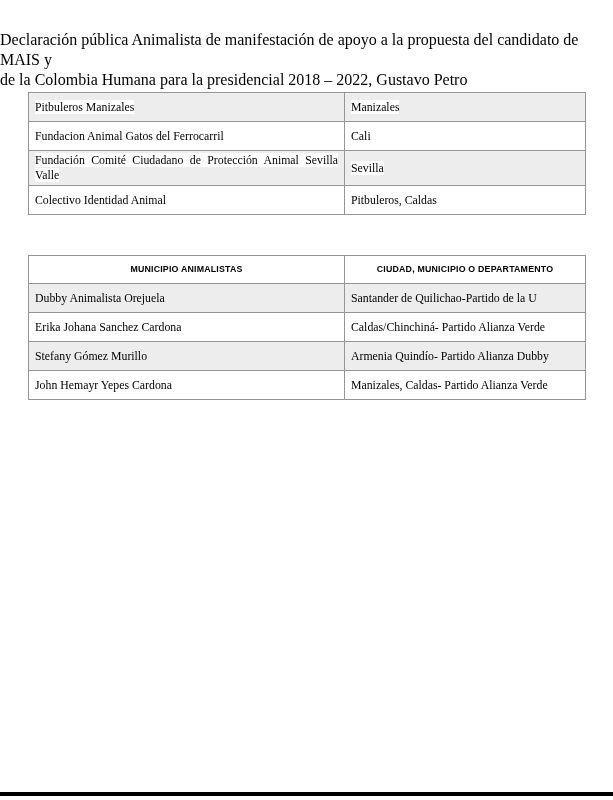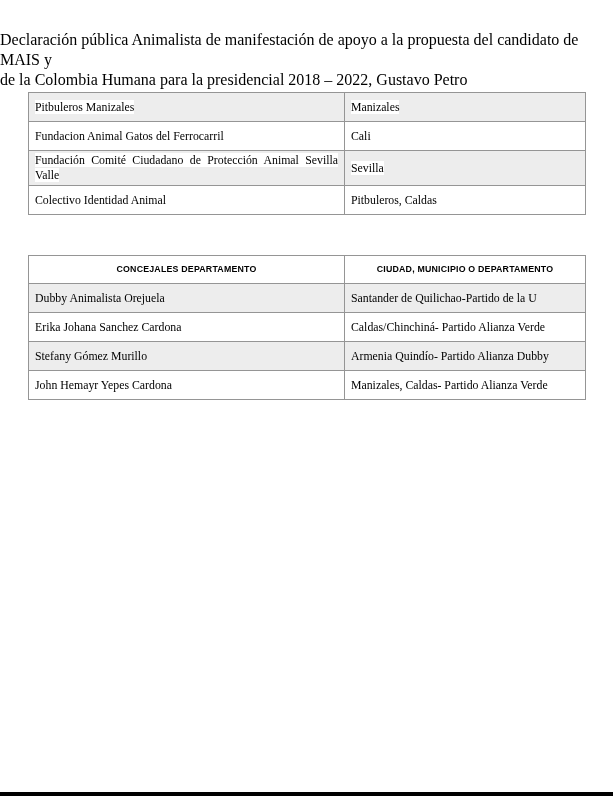--- a/index.html
+++ b/index.html
@@ -99,21 +99,21 @@
   </tbody>
     </table>
 
   <table class="t2">
     <colgroup>
         <col class="c-name">
         <col class="c-loc">
       </colgroup>
     <tbody>
         <tr>
-      <th>CONCEJALES DEPARTAMENTO</th>
+      <th>MUNICIPIO ANIMALISTAS</th>
       <th>CIUDAD, MUNICIPIO O DEPARTAMENTO</th>
     </tr>
     <tr class="shaded">
       <td class="name-cell">Dubby Animalista Orejuela</td>
       <td>Santander de Quilichao-Partido de la U</td>
     </tr>
     <tr>
       <td class="name-cell">Erika Johana Sanchez Cardona</td>
       <td>Caldas/Chinchiná- Partido Alianza Verde</td>
     </tr>

